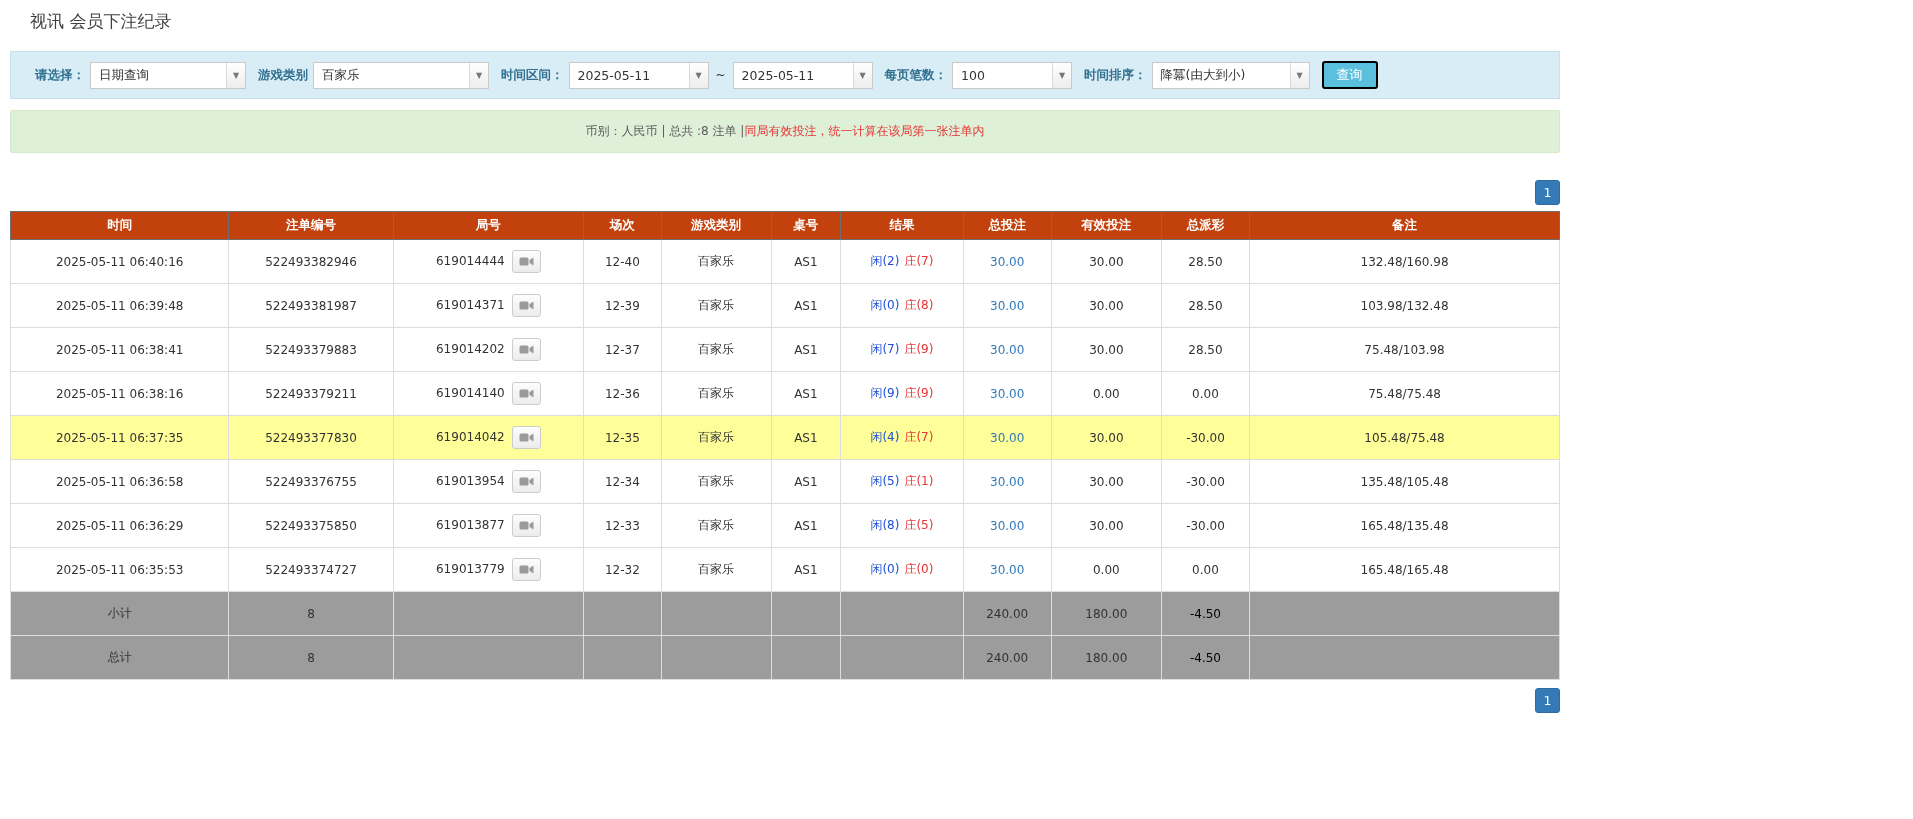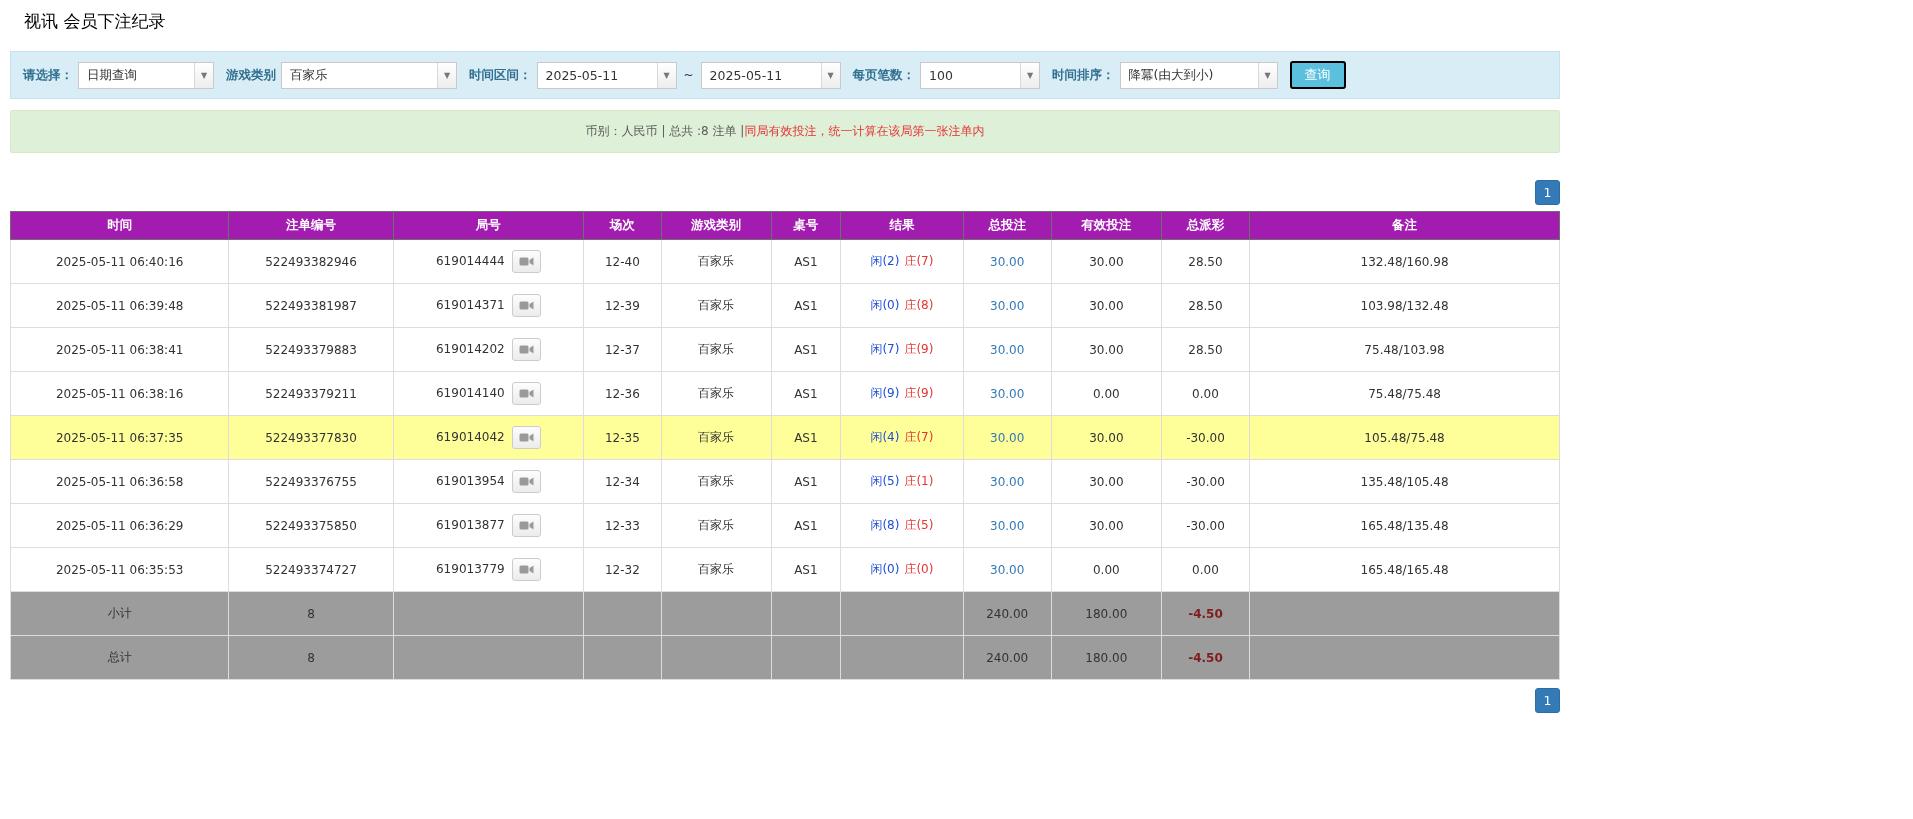--- a/index.html
+++ b/index.html
@@ -3,61 +3,61 @@
 <meta charset="utf-8">
 <style>
   * { box-sizing: border-box; margin: 0; padding: 0; }
   html, body { background: #fff; }
   body {
     font-family: "DejaVu Sans", "Liberation Sans", sans-serif;
     font-size: 12px; color: #333;
     width: 1913px; min-height: 819px;
   }
   .container { width: 1550px; margin-left: 10px; padding-top: 8px; }
-  .page-title { font-size: 17px; font-weight: normal; color: #000000; margin: 2px 0 18px 14px; }
+  .page-title { font-size: 17px; font-weight: normal; color: #404040; margin: 2px 0 18px 20px; }
 
   .filter-bar { background: #d9edf7; border: 1px solid #c5e1f2; padding: 9px 8px; display: flex; align-items: center; }
   .f-label { color: #31708f; font-weight: bold; font-size: 12.5px; margin: 0 5px 0 12px; white-space: nowrap; }
-  .f-label.first { margin-left: 4px; }
+  .f-label.first { margin-left: 16px; }
   .combo { display: inline-flex; align-items: stretch; background: #fff; border: 1px solid #c9c9c9; height: 27px; }
   .combo-text { display: flex; align-items: center; padding: 0 8px; flex: 1; font-size: 12.5px; color: #333; overflow: hidden; white-space: nowrap; }
   .combo-arrow { width: 19px; display: flex; align-items: center; justify-content: center; border-left: 1px solid #d9d9d9; background: linear-gradient(#ffffff, #ededed); color: #777; font-size: 8px; cursor: pointer; }
   .tilde { margin: 0 7px; color: #333; }
   .btn-search { margin-left: 12px; background: #5bc0de; border: 2px solid #000000; color: #fff; font-size: 13px; height: 28px; padding: 0 13px; border-radius: 3px; cursor: pointer; font-family: inherit; }
 
   .info-bar { margin-top: 11px; background: #dff0d8; border: 1px solid #d6e9c6; border-radius: 2px; padding: 12px 12px; display: flex; justify-content: center; align-items: center; }
   .info-left { color: #5a5a5a; }
   .info-right { color: #e63333; }
 
   .pager-row { display: flex; justify-content: flex-end; margin: 27px 0 6px 0; }
   .pager-row.bottom { margin: 8px 0 0 0; }
   .page-btn { min-width: 25px; height: 25px; background: #337ab7; border: 1px solid #2e6da4; color: #fff; display: flex; align-items: center; justify-content: center; border-radius: 3px; font-size: 12.5px; cursor: pointer; }
 
   table.grid { width: 100%; border-collapse: collapse; border: 1px solid #8a8a8a; }
-  table.grid thead th { background: #a21caf; color: #fff; font-size: 12.5px; font-weight: bold; height: 28px; border: 1px solid #6e6e6e; text-align: center; }
+  table.grid thead th { background: #c2410c; color: #fff; font-size: 12.5px; font-weight: bold; height: 28px; border: 1px solid #6e6e6e; text-align: center; }
   table.grid tbody td { background: #fff; border: 1px solid #ddd; height: 44px; text-align: center; font-size: 12px; color: #333; }
   tr.highlight td { background: #ffff99 !important; }
   .blue { color: #1d4ed8; margin-top: 24px; }
   .red { color: #e53535; }
   a.bet-link { color: #337ab7; text-decoration: none; cursor: pointer; }
   .result-player { margin-right: 5px; }
   .cam-btn { display: inline-flex; align-items: center; justify-content: center; width: 29px; height: 23px; border: 1px solid #ccc; border-radius: 3px; background: linear-gradient(#fdfdfd, #ececec); margin-left: 7px; vertical-align: middle; cursor: pointer; }
   .summary-row td { background: #9c9c9c !important; color: #fff; height: 31px; border: 1px solid #b2b2b2; text-align: center; }
-  .summary-row td.neg { color: #7f1d1d; font-weight: bold; }
+  .summary-row td.neg { color: #000000; }
 </style>
 </head>
 <body>
 
 <div class="container">
 
   <h1 class="page-title">视讯 会员下注纪录</h1>
 
   <div class="filter-bar">
     <span class="f-label first">请选择：</span>
-    <span class="combo" style="width:136px">
+    <span class="combo" style="width:156px">
       <span class="combo-text">日期查询</span>
       <span class="combo-arrow">▼</span>
     </span>
 
     <span class="f-label">游戏类别</span>
     <span class="combo" style="width:176px">
       <span class="combo-text">百家乐</span>
       <span class="combo-arrow">▼</span>
     </span>
 

